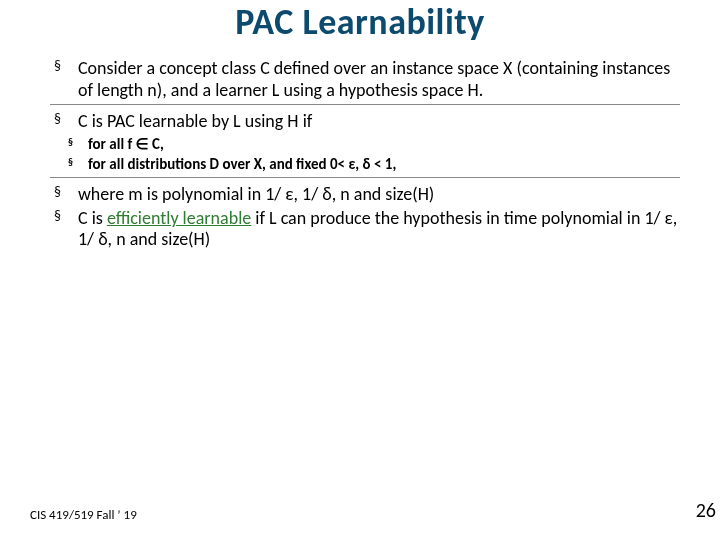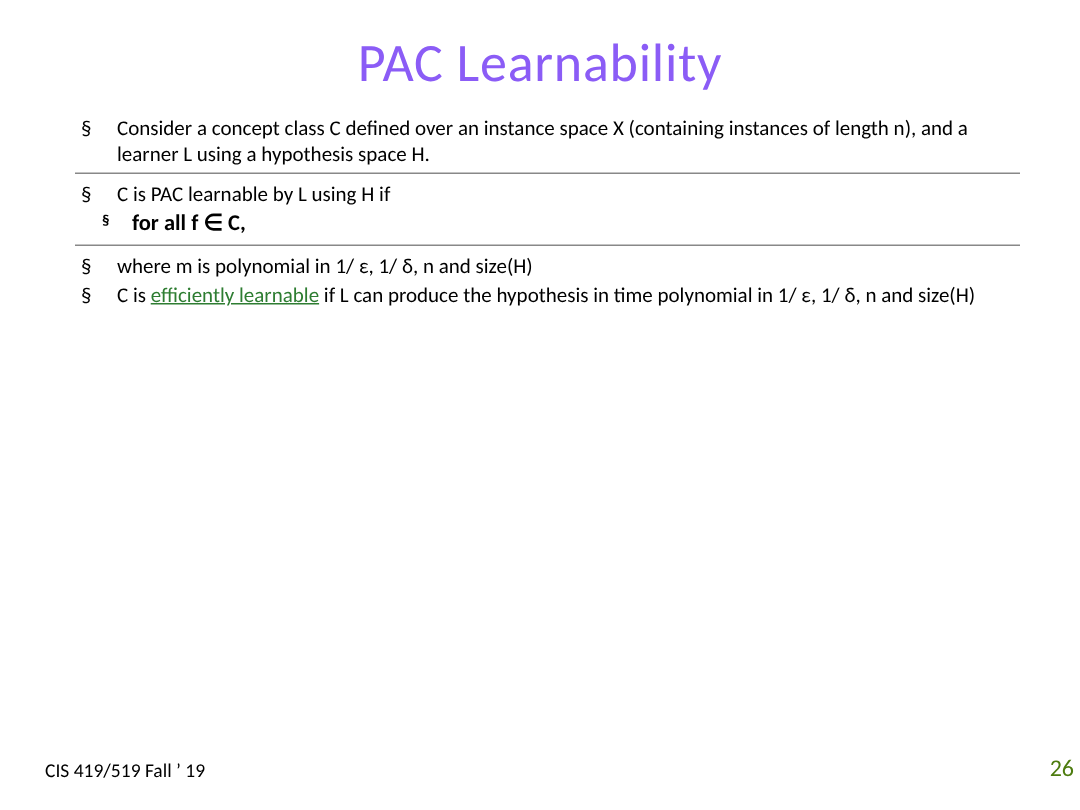--- a/index.html
+++ b/index.html
@@ -15,34 +15,34 @@
   }
   .slide {
     width: 720px;
     height: 540px;
     position: relative;
     box-sizing: border-box;
   }
   .title {
     text-align: center;
     font-size: 36px;
-    font-weight: 400;
-    color: #8b5cf6;
-    padding-top: 20px;
+    font-weight: 700;
+    color: #0c4a6e;
+    padding-top: 0;
     padding-bottom: 8px;
     letter-spacing: 0.5px;
   }
   .content {
     padding: 0 40px 0 50px;
   }
   ul.lvl1 {
     list-style: none;
     padding-left: 24px;
     margin: 6px 0 0 0;
-    font-size: 14px;
+    font-size: 18px;
     line-height: 1.2;
   }
   ul.lvl1 > li {
     position: relative;
     margin-bottom: 2px;
     padding-left: 4px;
   }
   ul.lvl1 > li::before {
     content: "§";
     position: absolute;
@@ -85,22 +85,22 @@
     position: absolute;
     left: 30px;
     bottom: 18px;
     font-size: 13px;
     color: #000;
   }
   .footer-right {
     position: absolute;
     right: 4px;
     bottom: 18px;
-    font-size: 16px;
-    color: #4d7c0f;
+    font-size: 20px;
+    color: #000000;
   }
 </style>
 </head>
 <body>
 
 <div class="slide">
 
   <div class="title">PAC Learnability</div>
 
   <div class="content">
@@ -108,20 +108,21 @@
       <li>Consider a  concept class C defined over an instance space X (containing instances of length n),  and a learner L using a hypothesis space H.</li>
     </ul>
 
     <hr class="thin">
 
     <ul class="lvl1">
       <li> C is PAC learnable by L using H if</li>
     </ul>
     <ul class="lvl2">
       <li>for all f ∈ C,</li>
+      <li>for all distributions D  over X,  and fixed 0&lt; ε, δ &lt; 1,</li>
     </ul>
 
 
     <hr class="thin">
 
     <ul class="lvl1">
       <li>where m is polynomial in 1/ ε, 1/ δ, n and size(H)</li>
       <li>
         <span>C is </span><span class="green">efficiently learnable</span><span> if L can produce the hypothesis in time polynomial in 1/ ε, 1/ δ, n and size(H)</span>
       </li>

